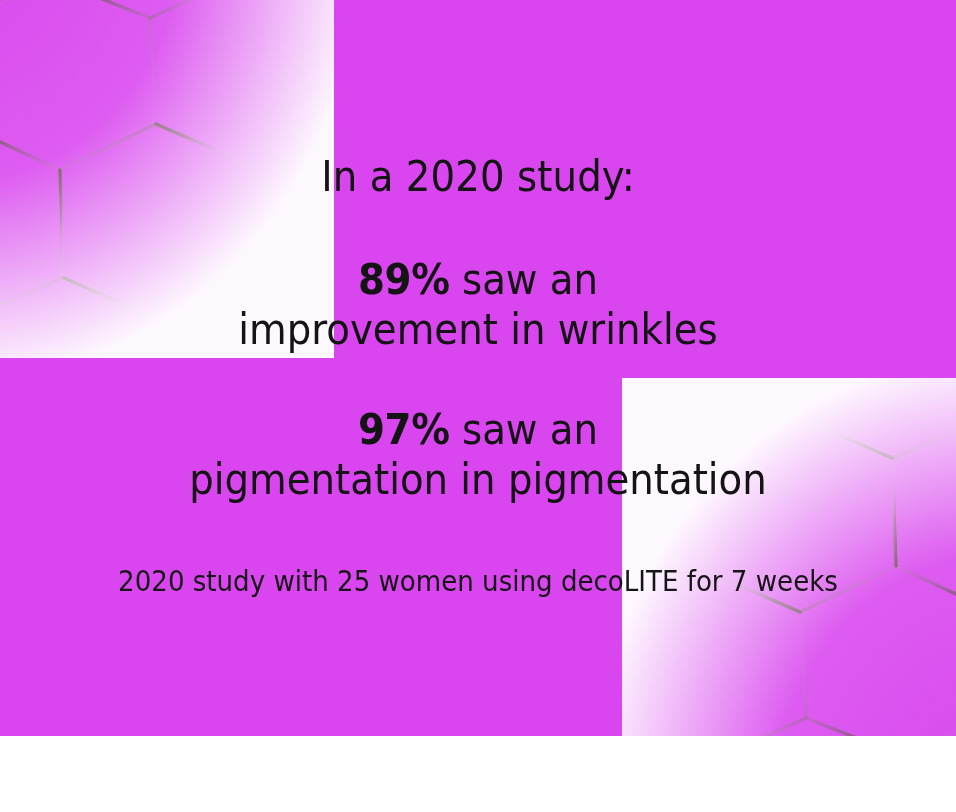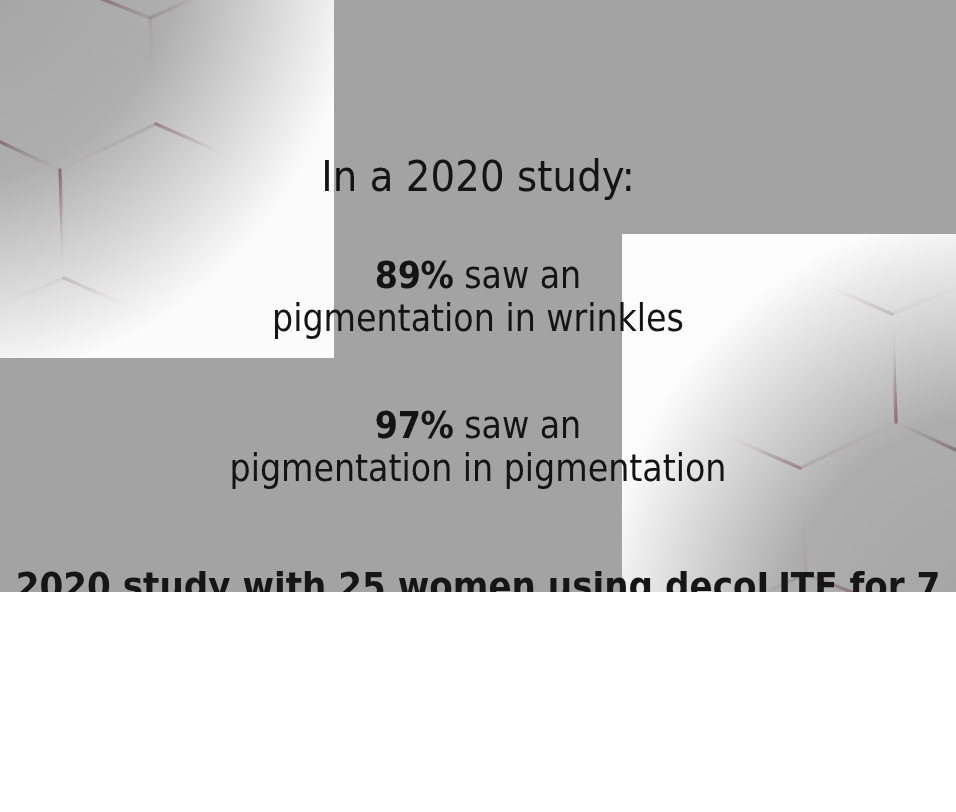--- a/index.html
+++ b/index.html
@@ -4,22 +4,22 @@
 <style>
   html, body {
     margin: 0;
     padding: 0;
     background: #ffffff;
   }
 
   #slide {
     position: relative;
     width: 956px;
-    height: 592px;
-    background: #a3a3a3;
+    height: 736px;
+    background: #d946ef;
     overflow: hidden;
     font-family: "DejaVu Sans Condensed", "Liberation Sans Narrow", "Liberation Sans", sans-serif;
   }
 
   
   .honeycomb {
     position: absolute;
     pointer-events: none;
     user-select: none;
   }
@@ -65,21 +65,21 @@
     font-weight: 400;
     letter-spacing: 0.1px;
     line-height: 1.12;
     color: #141414;
   }
 
   .stat-block {
     position: absolute;
     left: 0;
     right: 0;
-    font-size: 37px;
+    font-size: 43px;
     font-weight: 400;
     line-height: 1.17;
     color: #141414;
   }
 
   .stat-block.first  { top: 254px; }
   .stat-block.second { top: 404px; }
 
   .stat-line {
     display: block;
@@ -89,22 +89,22 @@
   .stat-value {
     font-weight: 700;
     letter-spacing: -0.3px;
   }
 
   .footnote {
     position: absolute;
     left: 0;
     right: 0;
     top: 564px;
-    font-size: 38px;
-    font-weight: 700;
+    font-size: 29px;
+    font-weight: 400;
     line-height: 1.2;
     color: #161616;
   }
 </style>
 </head>
 <body>
 
 <div id="slide">
 
   <div class="honeycomb top-left">
@@ -185,21 +185,21 @@
   </div>
 
   <div class="content">
 
     <div class="heading">In a 2020 study:</div>
 
     <div class="stat-block first">
       <span class="stat-line">
         <span class="stat-value">89%</span><span> saw an</span>
       </span>
-      <span class="stat-line">pigmentation in wrinkles</span>
+      <span class="stat-line">improvement in wrinkles</span>
     </div>
 
     <div class="stat-block second">
       <span class="stat-line">
         <span class="stat-value">97%</span><span> saw an</span>
       </span>
       <span class="stat-line">pigmentation in pigmentation</span>
     </div>
 
     <div class="footnote">2020 study with 25 women using decoLITE for 7 weeks</div>

